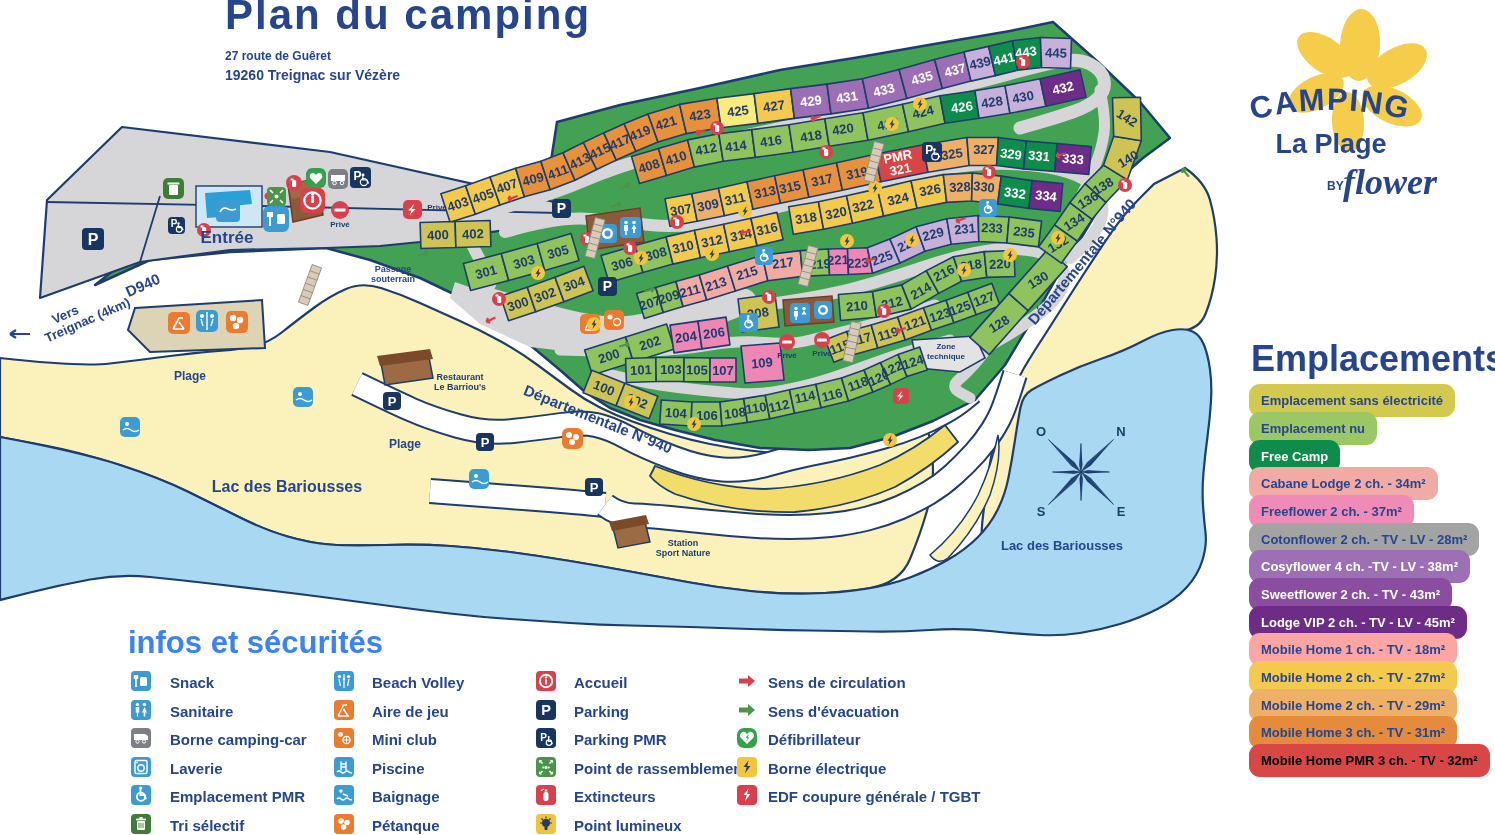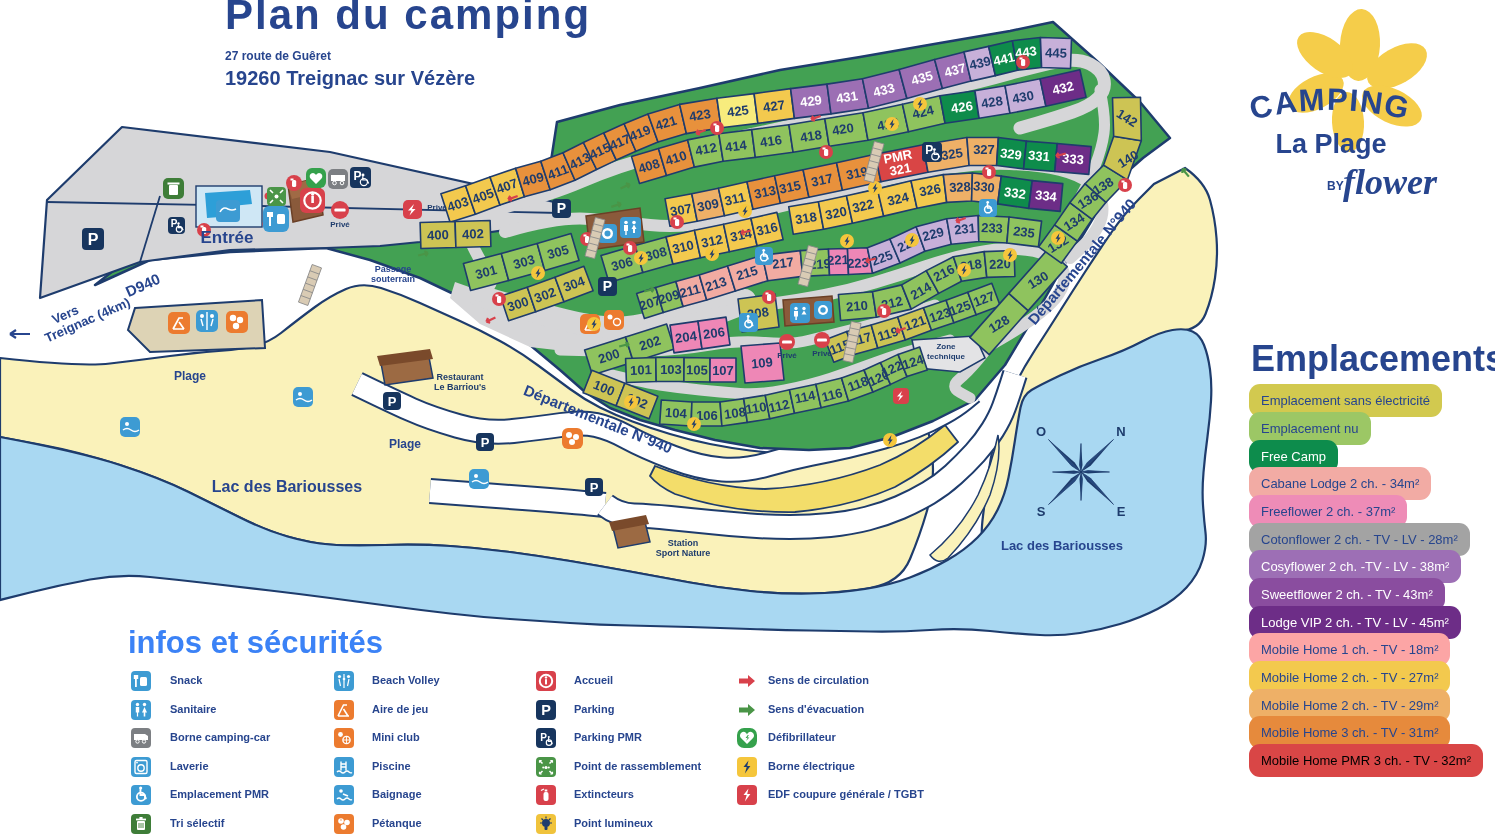--- a/index.html
+++ b/index.html
@@ -1,17 +1,17 @@
 <!DOCTYPE html>
 <html><head><meta charset="utf-8">
 <style>
 html,body{margin:0;padding:0;width:1495px;height:835px;background:#ffffff;font-family:"Liberation Sans",sans-serif;overflow:hidden}
 .abs{position:absolute}
-.pill{position:absolute;left:1249px;height:33px;border-radius:11px;display:flex;align-items:center;padding:0 12px;font-weight:normal;font-size:13px;color:#27458e;white-space:nowrap}
-.leg-tx{position:absolute;font-size:11px;font-weight:bold;color:#27458e;white-space:nowrap}
+.pill{position:absolute;left:1249px;height:33px;border-radius:11px;display:flex;align-items:center;padding:0 12px;font-weight:bold;font-size:13px;color:#27458e;white-space:nowrap}
+.leg-tx{position:absolute;font-size:15px;font-weight:bold;color:#27458e;white-space:nowrap}
 </style></head>
 <body>
 
 <svg class="abs" style="left:0;top:0" width="1495" height="835" viewBox="0 0 1495 835">
 
 <path d="M0.0,358.0 Q80.0,367.0 110.0,363.5 Q140.0,360.0 170.0,356.0 Q200.0,352.0 231.0,350.0 Q262.0,348.0 281.0,333.0 Q300.0,318.0 315.0,307.0 Q330.0,296.0 346.0,289.0 Q362.0,282.0 381.0,288.0 Q400.0,294.0 420.0,303.0 Q440.0,312.0 460.0,321.0 Q480.0,330.0 500.0,341.0 Q520.0,352.0 537.5,365.0 Q555.0,378.0 570.0,389.0 Q585.0,400.0 600.0,407.5 Q615.0,415.0 632.5,421.5 Q650.0,428.0 670.0,434.0 Q690.0,440.0 710.0,444.0 Q730.0,448.0 750.0,450.5 Q770.0,453.0 790.0,454.5 Q810.0,456.0 827.5,456.0 Q845.0,456.0 861.5,452.0 Q878.0,448.0 891.5,442.0 Q905.0,436.0 915.0,428.0 Q925.0,420.0 929.0,435.0 Q933.0,450.0 933.0,470.0 Q933.0,490.0 926.5,512.5 Q920.0,535.0 910.0,559.0 Q900.0,583.0 870.0,588.0 Q840.0,593.0 810.0,593.5 Q780.0,594.0 750.0,591.0 Q720.0,588.0 690.0,582.5 Q660.0,577.0 630.0,571.5 Q600.0,566.0 570.0,561.0 Q540.0,556.0 510.0,552.0 Q480.0,548.0 450.0,546.0 Q420.0,544.0 385.0,545.0 Q350.0,546.0 330.0,544.5 Q310.0,543.0 287.5,536.5 Q265.0,530.0 240.0,517.5 Q215.0,505.0 187.5,491.5 Q160.0,478.0 120.0,465.0 Q80.0,452.0 40.0,444.5 L0.0,437.0 Z" fill="#faf2ba" stroke="#1e3c6d" stroke-width="2.2"></path>
 
 <path d="M1185.0,168.0 Q1205.0,182.0 1210.0,200.0 Q1215.0,218.0 1216.5,238.0 Q1218.0,258.0 1215.0,278.0 Q1212.0,298.0 1205.5,314.0 Q1199.0,330.0 1179.5,331.0 Q1160.0,332.0 1142.0,342.0 Q1124.0,352.0 1104.5,360.0 Q1085.0,368.0 1070.0,375.0 Q1055.0,382.0 1046.5,390.0 Q1038.0,398.0 1033.0,414.0 Q1028.0,430.0 1023.0,457.5 Q1018.0,485.0 1011.5,507.5 Q1005.0,530.0 996.5,541.0 Q988.0,552.0 984.0,546.0 Q980.0,540.0 983.0,516.0 Q986.0,492.0 989.0,470.0 Q992.0,448.0 998.0,428.0 Q1004.0,408.0 1013.0,389.0 Q1022.0,370.0 1035.0,350.0 Q1048.0,330.0 1060.0,311.0 Q1072.0,292.0 1085.0,272.0 Q1098.0,252.0 1111.0,233.0 Q1124.0,214.0 1139.0,199.0 L1154.0,184.0 Z" fill="#faf2ba" stroke="#1e3c6d" stroke-width="2.2"></path>
 
 <path d="M0.0,437.0 Q80.0,452.0 120.0,465.0 Q160.0,478.0 187.5,491.5 Q215.0,505.0 240.0,517.5 Q265.0,530.0 287.5,536.5 Q310.0,543.0 330.0,544.5 Q350.0,546.0 385.0,545.0 Q420.0,544.0 450.0,546.0 Q480.0,548.0 510.0,552.0 Q540.0,556.0 570.0,561.0 Q600.0,566.0 630.0,571.5 Q660.0,577.0 690.0,582.5 Q720.0,588.0 750.0,591.0 Q780.0,594.0 810.0,593.5 Q840.0,593.0 865.0,589.0 Q890.0,585.0 910.0,577.5 Q930.0,570.0 947.5,560.0 Q965.0,550.0 977.5,537.5 Q990.0,525.0 997.5,510.0 Q1005.0,495.0 1008.5,477.5 Q1012.0,460.0 1015.0,440.0 Q1018.0,420.0 1020.5,407.5 Q1023.0,395.0 1031.5,390.0 Q1040.0,385.0 1060.0,375.5 Q1080.0,366.0 1102.0,358.5 Q1124.0,351.0 1142.0,341.5 Q1160.0,332.0 1172.5,330.0 Q1185.0,328.0 1192.5,331.5 Q1200.0,335.0 1204.0,345.0 Q1208.0,355.0 1210.0,369.5 Q1212.0,384.0 1211.0,401.0 Q1210.0,418.0 1207.5,436.5 Q1205.0,455.0 1203.5,472.5 Q1202.0,490.0 1203.0,505.0 Q1204.0,520.0 1205.5,532.5 Q1207.0,545.0 1202.5,560.0 Q1198.0,575.0 1186.5,587.5 Q1175.0,600.0 1157.5,609.0 Q1140.0,618.0 1120.0,624.0 Q1100.0,630.0 1080.0,633.0 Q1060.0,636.0 1040.0,635.0 Q1020.0,634.0 990.0,631.0 Q960.0,628.0 930.0,630.0 Q900.0,632.0 870.0,631.5 Q840.0,631.0 810.0,630.5 Q780.0,630.0 750.0,629.0 Q720.0,628.0 690.0,627.0 Q660.0,626.0 630.0,625.5 Q600.0,625.0 570.0,623.0 Q540.0,621.0 510.0,619.0 Q480.0,617.0 450.0,613.5 Q420.0,610.0 390.0,606.0 Q360.0,602.0 330.0,598.0 Q300.0,594.0 270.0,590.5 Q240.0,587.0 210.0,583.5 Q180.0,580.0 150.0,577.0 Q120.0,574.0 90.0,579.5 Q60.0,585.0 30.0,592.5 L0.0,600.0 Z" fill="#a9d8f2" stroke="#1e3c6d" stroke-width="2.2"></path>
@@ -1290,21 +1290,21 @@
 
 <g transform="translate(900,330) rotate(160)">
       <path d="M-6,0 H4 M4,0 l-3,-2.6 M4,0 l-3,2.6" stroke="#d8414b" stroke-width="2.2" fill="none"></path>
     </g>
 </svg>
 
 <div class="abs" style="left:225px;top:-9px;font-size:42px;font-weight:bold;color:#27458e;letter-spacing:2px">Plan du camping</div>
 
 <div class="abs" style="left:225px;top:49px;font-size:12px;font-weight:bold;color:#27458e">27 route de Guêret</div>
 
-<div class="abs" style="left:225px;top:67px;font-size:20px;font-weight:bold;color:#27458e">19260 Treignac sur Vézère</div>
+<div class="abs" style="left:225px;top:67px;font-size:14px;font-weight:bold;color:#27458e">19260 Treignac sur Vézère</div>
 
 <svg class="abs" style="left:1230px;top:0" width="265" height="215" viewBox="0 0 265 215">
 
 <g fill="#f5cd4a">
 <ellipse cx="130" cy="45" rx="20" ry="36" transform="rotate(3 130 45)"></ellipse>
 <ellipse cx="167" cy="66" rx="18" ry="33" transform="rotate(60 167 66)"></ellipse>
 <ellipse cx="162" cy="106" rx="17" ry="32" transform="rotate(115 162 106)"></ellipse>
 <ellipse cx="118" cy="122" rx="16" ry="30" transform="rotate(177 118 122)"></ellipse>
 <ellipse cx="86" cy="93" rx="16" ry="30" transform="rotate(243 86 93)"></ellipse>
 <ellipse cx="95" cy="55" rx="17" ry="32" transform="rotate(305 95 55)"></ellipse>
@@ -1326,21 +1326,21 @@
 <div class="pill" style="top:412px;background:#9cc765;color:#27458e">Emplacement nu</div>
 
 <div class="pill" style="top:440px;background:#0d8c4c;color:#fff">Free Camp</div>
 
 <div class="pill" style="top:467px;background:#f2aba4;color:#27458e">Cabane Lodge 2 ch. - 34m²</div>
 
 <div class="pill" style="top:495px;background:#ee8cb7;color:#27458e">Freeflower 2 ch. - 37m²</div>
 
 <div class="pill" style="top:523px;background:#a3a3a3;color:#27458e">Cotonflower 2 ch. - TV - LV - 28m²</div>
 
-<div class="pill" style="top:550px;background:#9d6fb5;color:#fff">Cosyflower 2 ch. -TV - LV - 38m²</div>
+<div class="pill" style="top:550px;background:#9d6fb5;color:#fff">Cosyflower 4 ch. -TV - LV - 38m²</div>
 
 <div class="pill" style="top:578px;background:#8a4d9f;color:#fff">Sweetflower 2 ch. - TV - 43m²</div>
 
 <div class="pill" style="top:606px;background:#6d2d87;color:#fff">Lodge VIP 2 ch. - TV - LV - 45m²</div>
 
 <div class="pill" style="top:633px;background:#fca5a5;color:#27458e">Mobile Home 1 ch. - TV - 18m²</div>
 
 <div class="pill" style="top:661px;background:#f3c94e;color:#27458e">Mobile Home 2 ch. - TV - 27m²</div>
 
 <div class="pill" style="top:689px;background:#eeb067;color:#27458e">Mobile Home 2 ch. - TV - 29m²</div>

